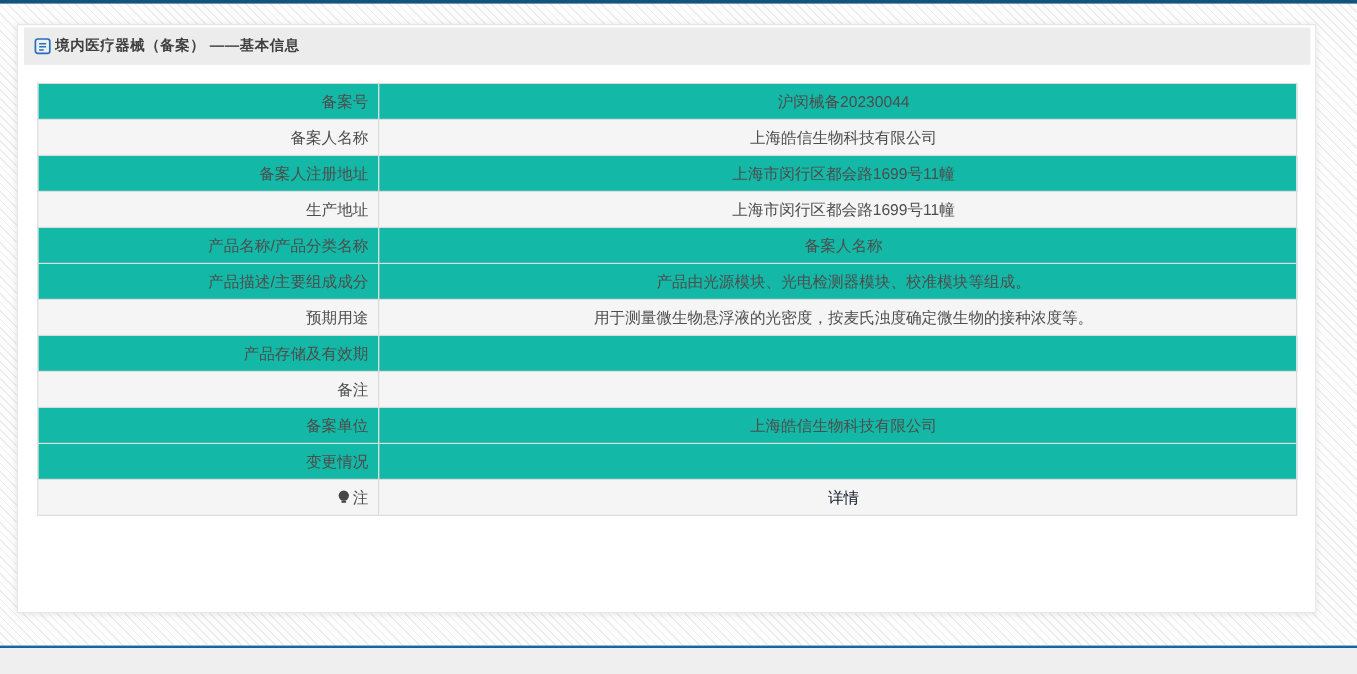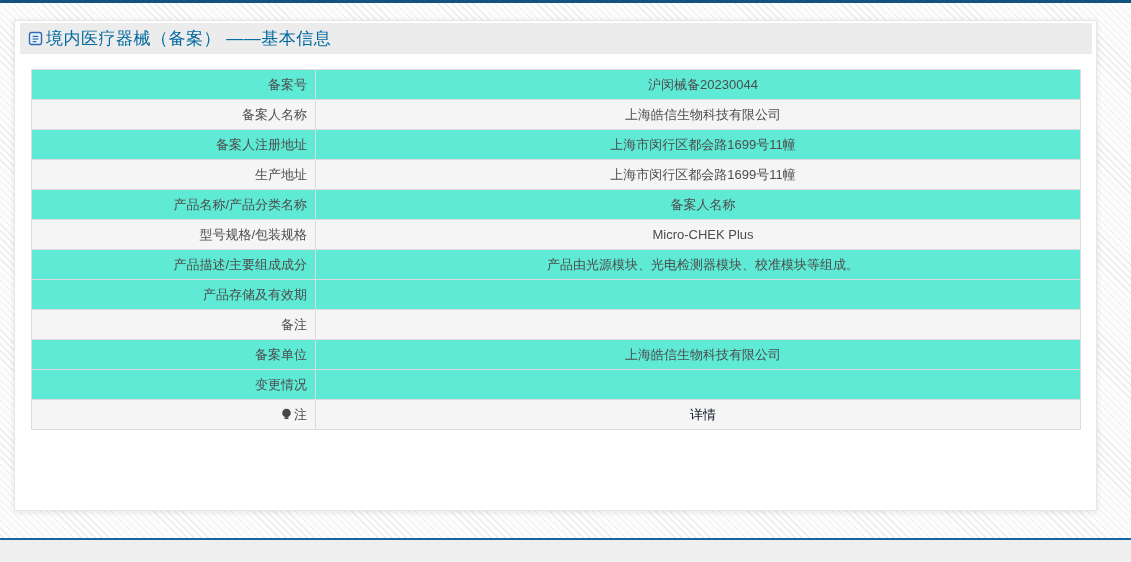--- a/index.html
+++ b/index.html
@@ -18,32 +18,32 @@
   .panel {
     position:absolute; left:14px; top:20px; width:1083px; height:491px;
     background:#ffffff; border:1px solid #e6e6e6;
     box-shadow:0 1px 6px rgba(0,0,0,0.10);
   }
   .title-bar {
     position:absolute; left:5px; right:4px; top:2px; height:31px;
     background:#ececec; display:flex; align-items:center; padding-left:8px;
   }
   .doc-icon { display:inline-flex; margin-right:3px; }
-  .title-text { font-size:17px; color:#0369a1; letter-spacing:0.5px; }
+  .title-text { font-size:12px; color:#404040; letter-spacing:0.5px;font-weight:bold; }
   table.info-table {
     position:absolute; left:16px; top:48px; width:1050px;
     border-collapse:collapse; table-layout:fixed;
   }
   table.info-table td {
     border:1px solid #dcdcdc; height:30px;
     font-size:13px; color:#4d4d4d; vertical-align:middle;
   }
   td.label-cell { width:284px; text-align:right; padding-right:8px; }
   td.value-cell { padding-left:10px; text-align:center; }
-  tr.row-odd  td { background:#5eead4; }
+  tr.row-odd  td { background:#14b8a6; }
   tr.row-even td { background:#f5f5f5; }
   a.detail-link { color:#0f172a; text-decoration:none; cursor:pointer; }
   .bulb-icon { display:inline-block; vertical-align:-2px; margin-right:2px; }
   .footer-bar {
     position:absolute; left:0; right:0; bottom:0; height:24px;
     background:#efefef; border-top:2px solid #1565a5;
   }
 </style>
 </head>
 <body>
@@ -78,27 +78,27 @@
           <td class="value-cell">上海市闵行区都会路1699号11幢</td>
         </tr>
         <tr class="row-even">
           <td class="label-cell">生产地址</td>
           <td class="value-cell">上海市闵行区都会路1699号11幢</td>
         </tr>
         <tr class="row-odd">
           <td class="label-cell">产品名称/产品分类名称</td>
           <td class="value-cell">备案人名称</td>
         </tr>
-        <tr class="row-even">
-          <td class="label-cell">型号规格/包装规格</td>
-          <td class="value-cell">Micro-CHEK Plus</td>
-        </tr>
         <tr class="row-odd">
           <td class="label-cell">产品描述/主要组成成分</td>
           <td class="value-cell">产品由光源模块、光电检测器模块、校准模块等组成。</td>
+        </tr>
+        <tr class="row-even">
+          <td class="label-cell">预期用途</td>
+          <td class="value-cell">用于测量微生物悬浮液的光密度，按麦氏浊度确定微生物的接种浓度等。</td>
         </tr>
         <tr class="row-odd">
           <td class="label-cell">产品存储及有效期</td>
           <td class="value-cell"></td>
         </tr>
         <tr class="row-even">
           <td class="label-cell">备注</td>
           <td class="value-cell"></td>
         </tr>
         <tr class="row-odd">

